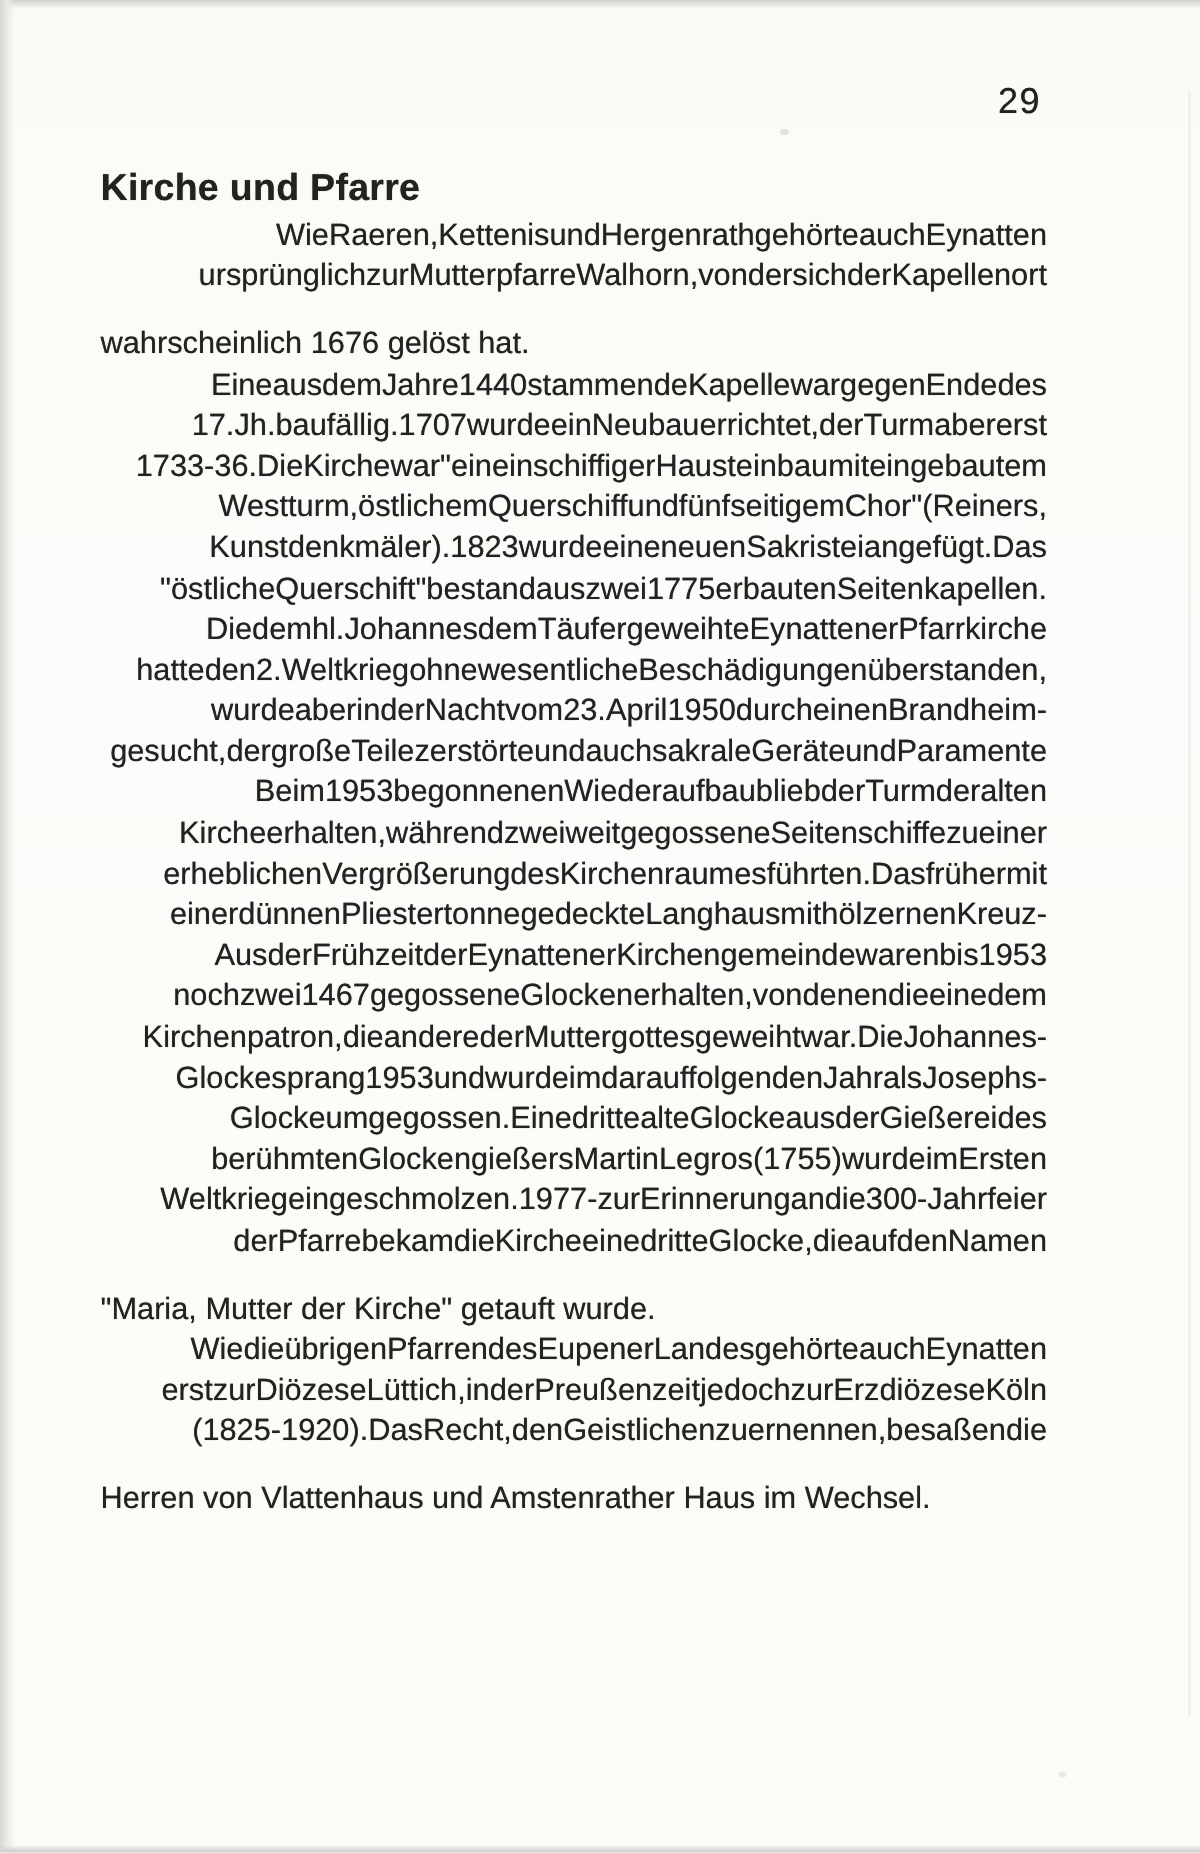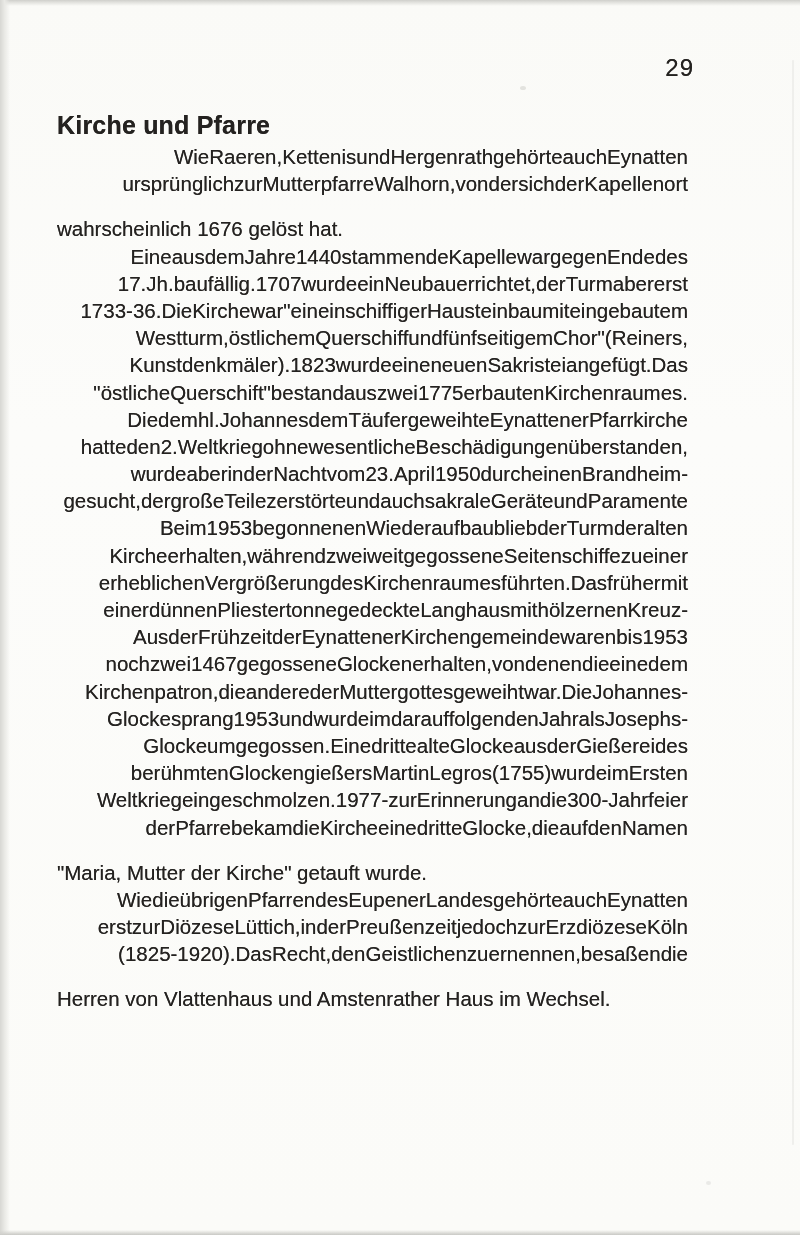--- a/index.html
+++ b/index.html
@@ -24,21 +24,21 @@
   .speck{position:absolute;background:#e3e3df;border-radius:50%;}
   .speck.s1{left:520px;top:86px;width:6px;height:4px;}
   .speck.s2{left:706px;top:1181px;width:5px;height:4px;opacity:.7;}
 
   .page-number{
     position:absolute;top:54px;right:106px;
     font-size:24px;letter-spacing:1px;
     text-shadow:0 0 .5px rgba(36,34,32,.8);
   }
   .content{
-    position:absolute;left:57px;top:110px;width:631px;
+    position:absolute;left:67px;top:110px;width:631px;
   }
   .heading{
     font-weight:bold;font-size:25px;line-height:30px;
     letter-spacing:.2px;margin:0 0 3px 0;
     text-shadow:0 0 .5px rgba(36,34,32,.85);
   }
   .para{margin:0;padding:0;}
   .line{
     height:27.2px;line-height:27.2px;font-size:20.5px;
     text-shadow:0 0 .5px rgba(36,34,32,.75);
@@ -147,21 +147,21 @@
             <span>Das</span>
           </div>
           <div class="line just">
             <span>"östliche</span>
             <span>Querschift"</span>
             <span>bestand</span>
             <span>aus</span>
             <span>zwei</span>
             <span>1775</span>
             <span>erbauten</span>
-            <span>Kirchenraumes.</span>
+            <span>Seitenkapellen.</span>
           </div>
         </div>
         <div class="para">
           <div class="line just indent">
             <span>Die</span>
             <span>dem</span>
             <span>hl.</span>
             <span>Johannes</span>
             <span>dem</span>
             <span>Täufer</span>

